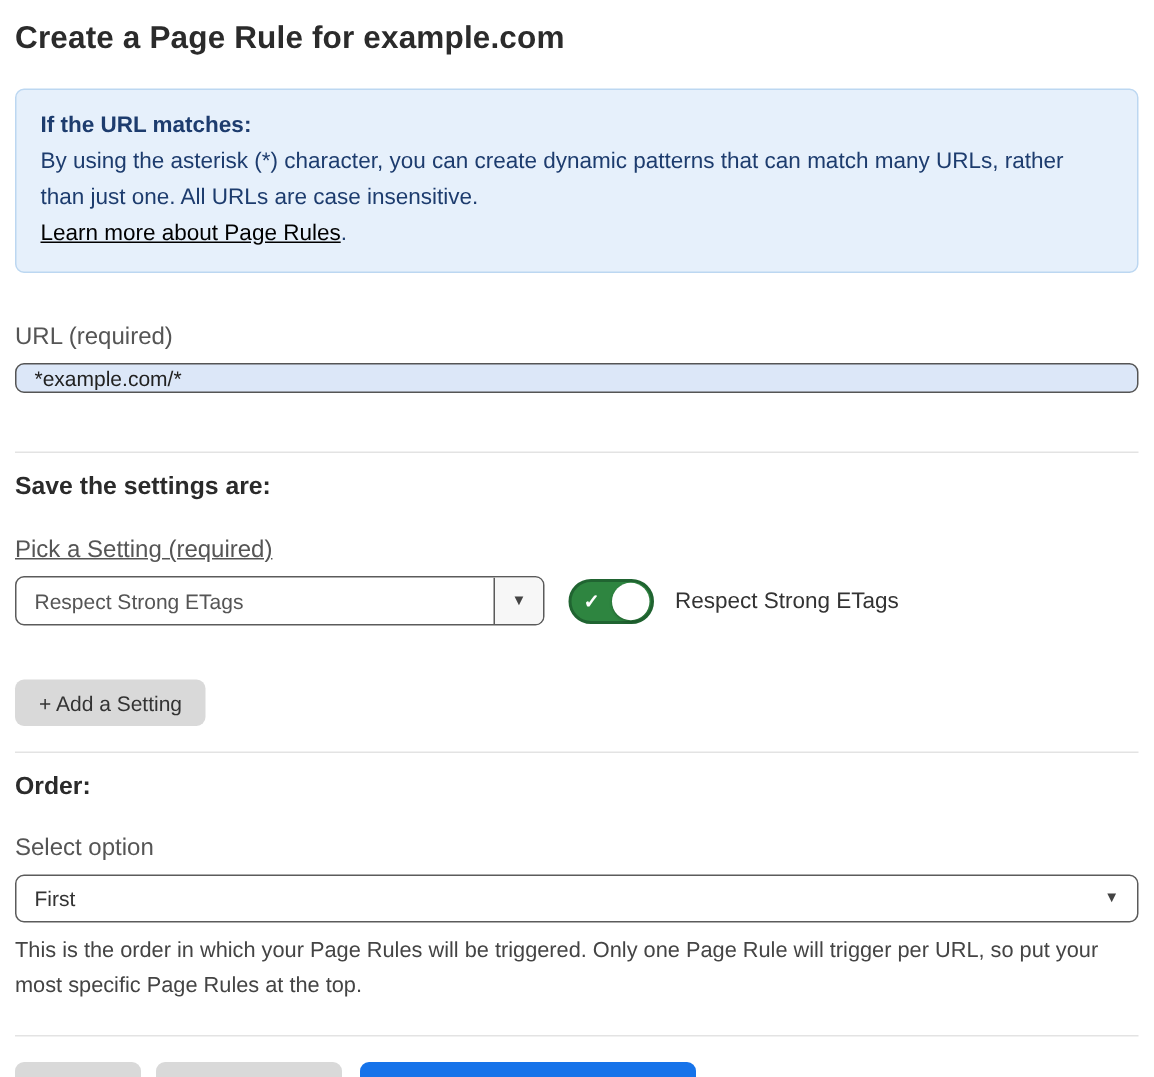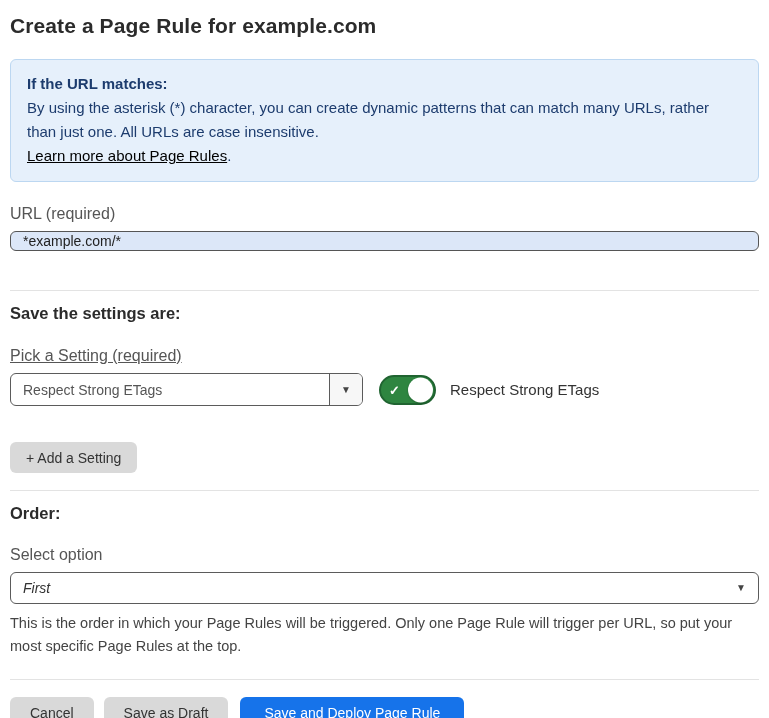--- a/index.html
+++ b/index.html
@@ -13,21 +13,21 @@
 
   .page-title {
     font-size:21px; font-weight:700; color:#2b2b2b;
     margin:4px 0 21px 0; letter-spacing:.1px;
   }
 
   
   .info-box {
     background:#e6f0fb; border:1px solid #bcd7f1; border-radius:6px;
     padding:12px 16px 13px 16px; color:#1d3c6e;
-    font-size:15px; line-height:24px; margin-bottom:23px;
+    font-size:15px; line-height:24px; margin-bottom:34px;
   }
   .info-box .info-heading { font-weight:700; }
   .info-box a { color:#000000; text-decoration:underline; cursor:pointer; }
   .info-box .link-suffix { text-decoration:none; color:#1d3c6e; }
 
   .field-label { font-size:16px; color:#555; margin-bottom:8px; }
 
   .url-input {
     display:block; width:100%; height:20px;
     background:#dce7f8; border:1px solid #555; border-radius:6px;
@@ -89,21 +89,21 @@
     font-size:14px; color:#333; font-family:"Liberation Sans", sans-serif;
     cursor:pointer; display:inline-flex; align-items:center;
   }
 
   .order-select-label { margin-top:23px; }
 
   .order-select {
     width:100%; height:32px; background:#fff;
     border:1px solid #5b5b5b; border-radius:6px;
     display:flex; align-items:center; justify-content:space-between;
-    padding:0 12px; cursor:pointer;font-style:italic;
+    padding:0 12px; cursor:pointer;
   }
   .order-select .select-value { font-size:14px; color:#333; }
 
   .help-text {
     margin-top:8px; font-size:14.5px; color:#444; line-height:23px;
   }
 
   .footer-actions { margin-top:17px; display:flex; align-items:center; gap:10px; }
   .btn {
     height:32px; border:none; border-radius:6px;

